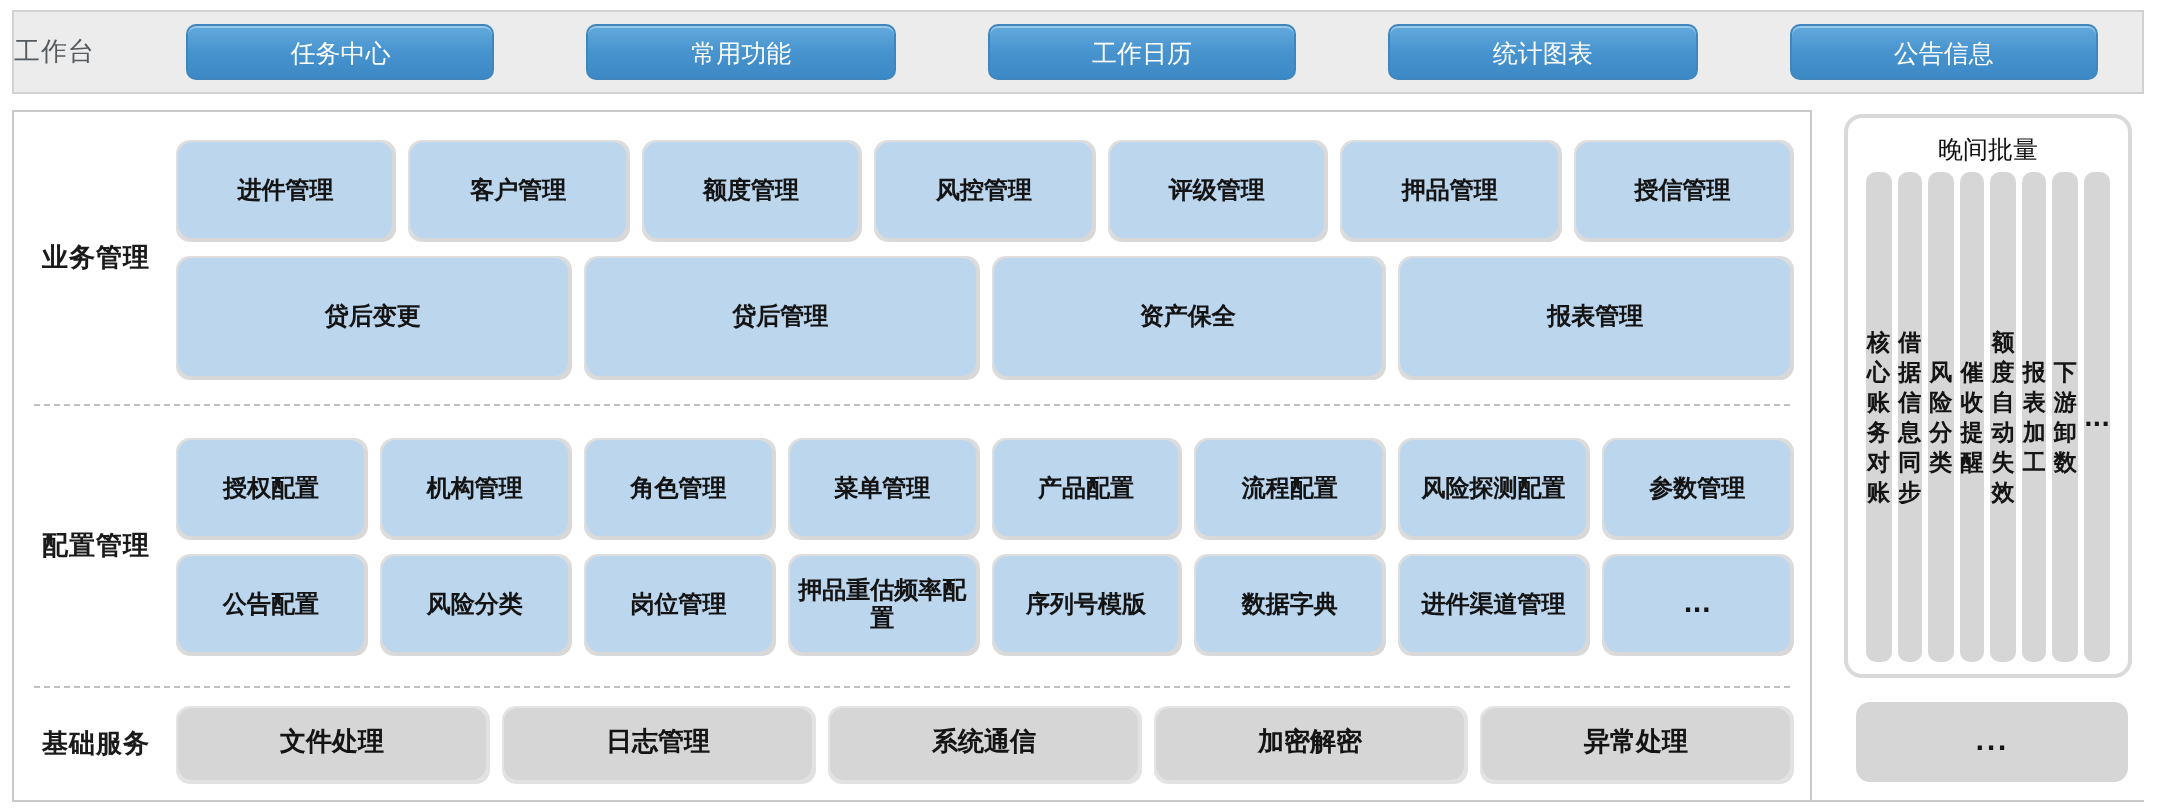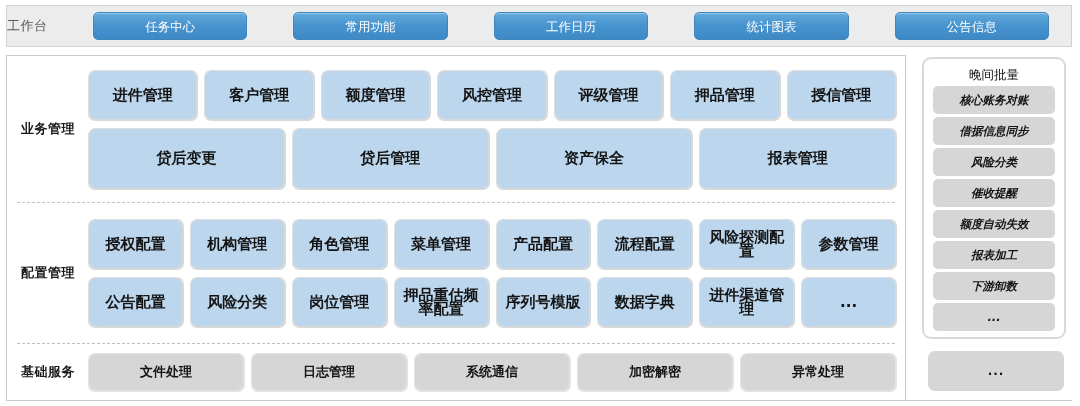--- a/index.html
+++ b/index.html
@@ -122,21 +122,21 @@
   }
 
   .tile {
     flex: 1 1 0;
     height: 48px;
     border-radius: 7px;
     display: flex;
     align-items: center;
     justify-content: center;
     text-align: center;
-    font-size: 15px;
+    font-size: 12px;
     font-weight: bold;
     color: #141414;
     line-height: 14px;
     padding: 2px 3px;
     box-sizing: border-box;
     cursor: pointer;
     user-select: none;
   }
   .tile.blue {
     background: #bcd6ee;
@@ -180,23 +180,21 @@
     font-size: 12.5px;
     font-weight: normal;
     color: #111111;
     height: 22px;
     line-height: 22px;
     flex: 0 0 22px;
   }
   .batch-list {
     flex: 1 1 auto;
     display: flex;
-    flex-direction: column;
     gap: 3px;
-    font-style: italic;
   }
   .batch-item {
     flex: 1 1 0;
     background: #d6d6d6;
     border-radius: 5px;
     text-align: center;
     font-size: 11.5px;
     font-weight: bold;
     color: #141414;
     display: flex;

